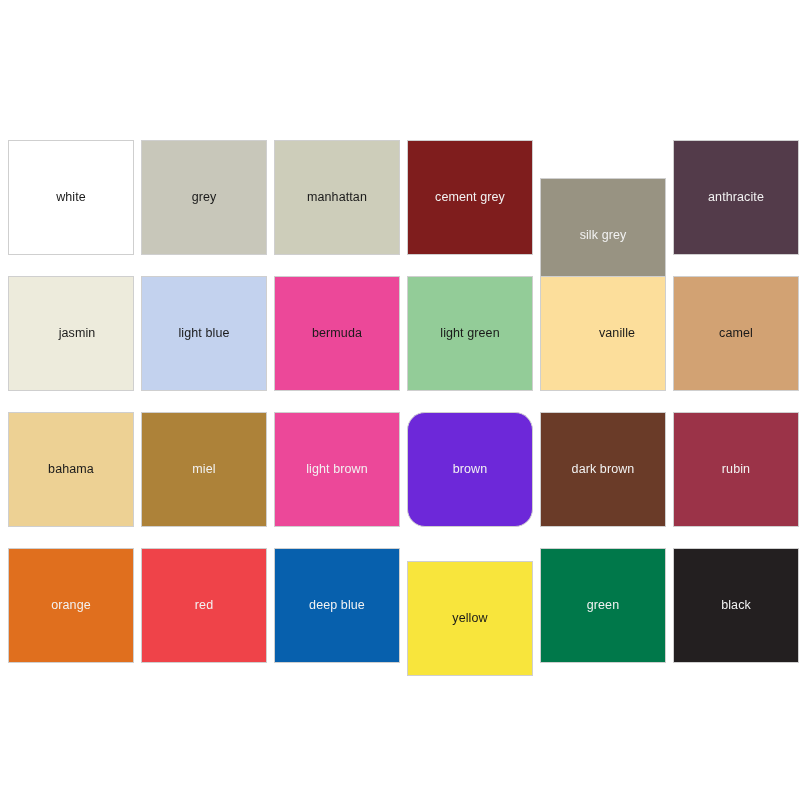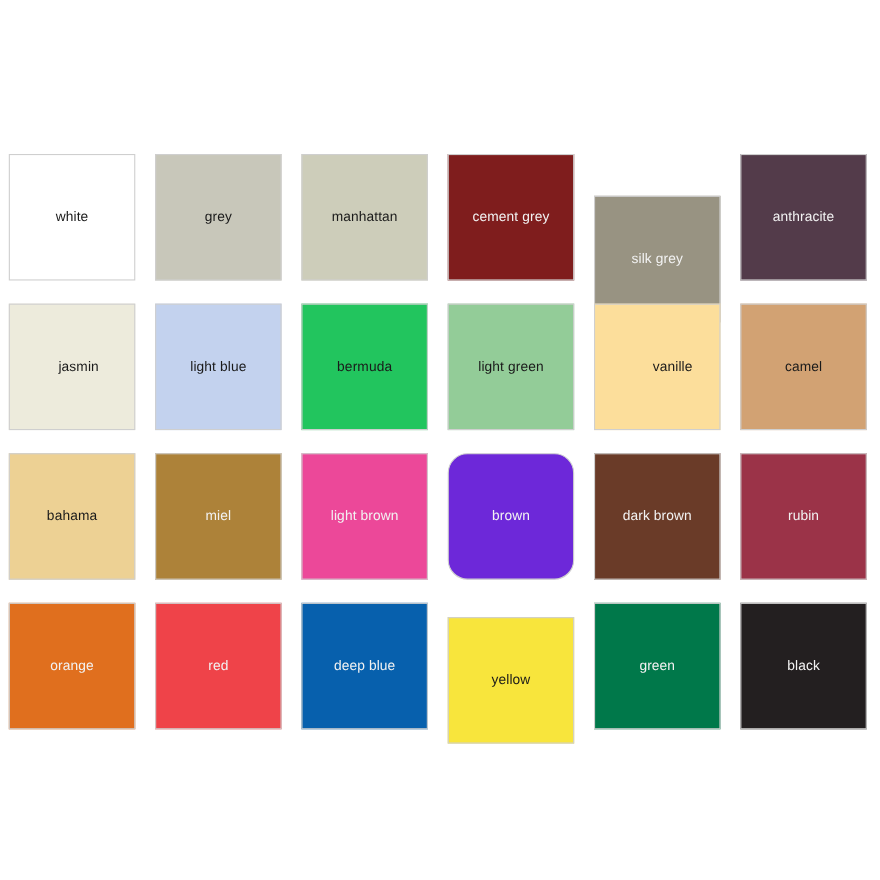--- a/index.html
+++ b/index.html
@@ -28,21 +28,21 @@
     top: 140px;
     width: 784px;
     display: grid;
     grid-template-columns: repeat(6, 115px);
     grid-template-rows: repeat(4, 115px);
     column-gap: 18px;
     row-gap: 21px;
   }
   .swatch {
     position: relative;
-    width: 115px;
+    width: 126px;
     height: 115px;
     box-sizing: border-box;
     border: 1px solid #cfcfcf;
     display: flex;
     align-items: center;
     justify-content: center;
     overflow: hidden;
   }
   .swatch-label {
     font-size: 12.5px;
@@ -78,21 +78,21 @@
       </div>
       <div class="swatch" style="background: rgb(83, 59, 74); border-color: rgb(207, 207, 207);">
         <span class="swatch-label label-light">anthracite</span>
       </div>
       <div class="swatch" style="background: rgb(237, 235, 220); border-color: rgb(207, 207, 207); padding-left: 12px;">
         <span class="swatch-label label-dark">jasmin</span>
       </div>
       <div class="swatch" style="background: rgb(195, 210, 238); border-color: rgb(207, 207, 207);">
         <span class="swatch-label label-dark">light blue</span>
       </div>
-      <div class="swatch" style="background: #22c55e; border-color: rgb(207, 207, 207);">
+      <div class="swatch" style="background: #ec4899; border-color: rgb(207, 207, 207);">
         <span class="swatch-label label-dark">bermuda</span>
       </div>
       <div class="swatch" style="background: rgb(147, 204, 152); border-color: rgb(207, 207, 207);">
         <span class="swatch-label label-dark">light green</span>
       </div>
       <div class="swatch" style="background: rgb(252, 222, 155); border-color: rgb(207, 207, 207); padding-left: 28px;">
         <span class="swatch-label label-dark">vanille</span>
       </div>
       <div class="swatch" style="background: rgb(210, 162, 115); border-color: rgb(207, 207, 207);">
         <span class="swatch-label label-dark">camel</span>

